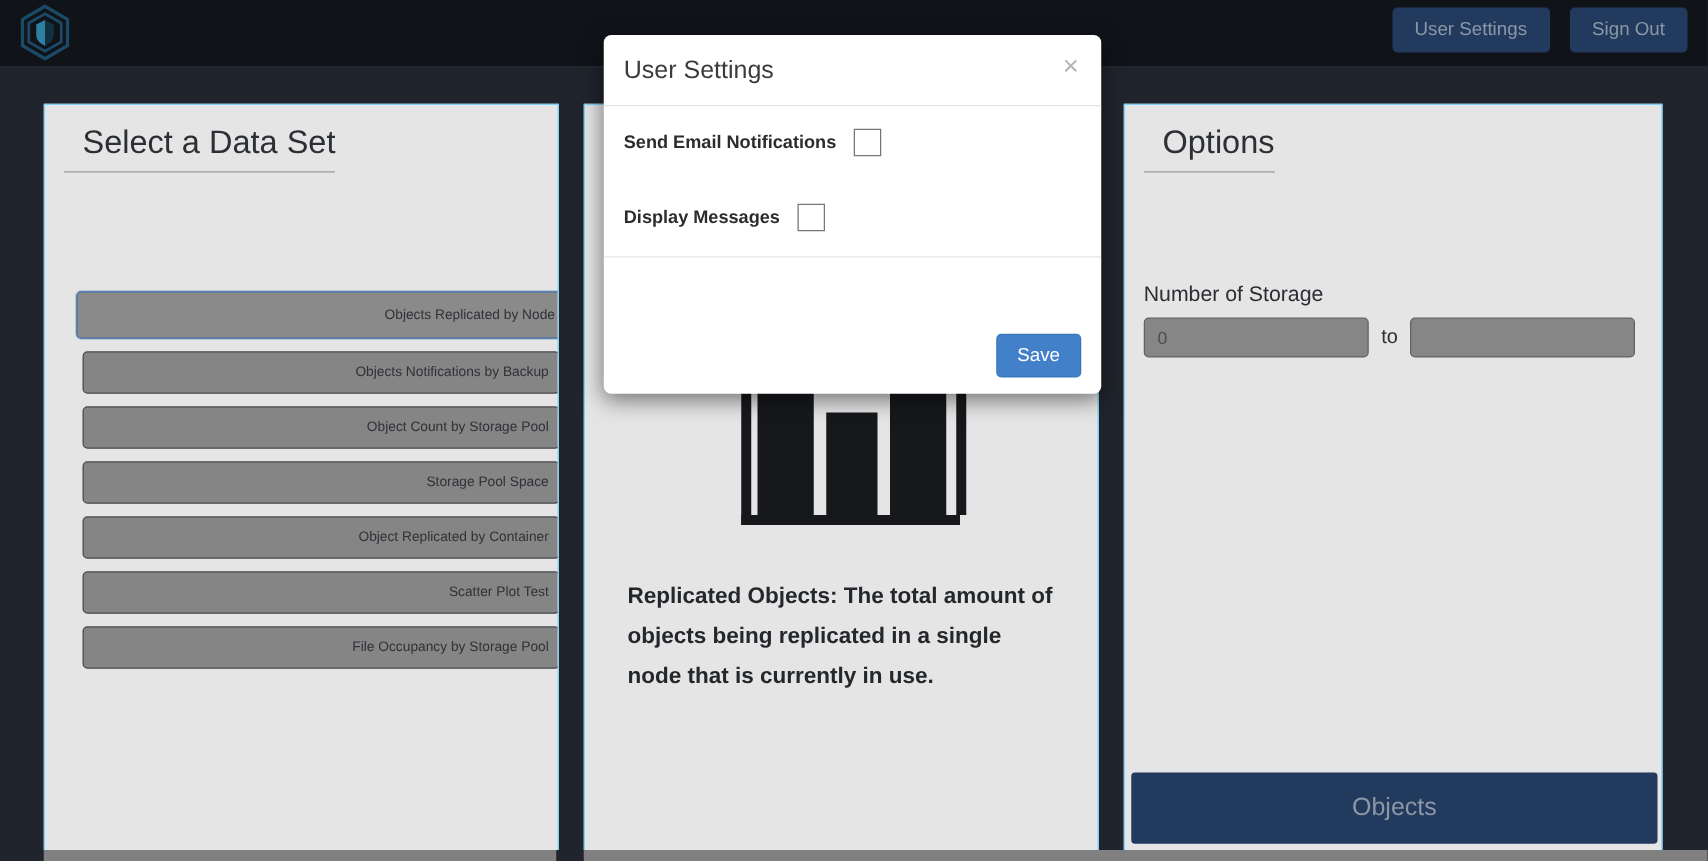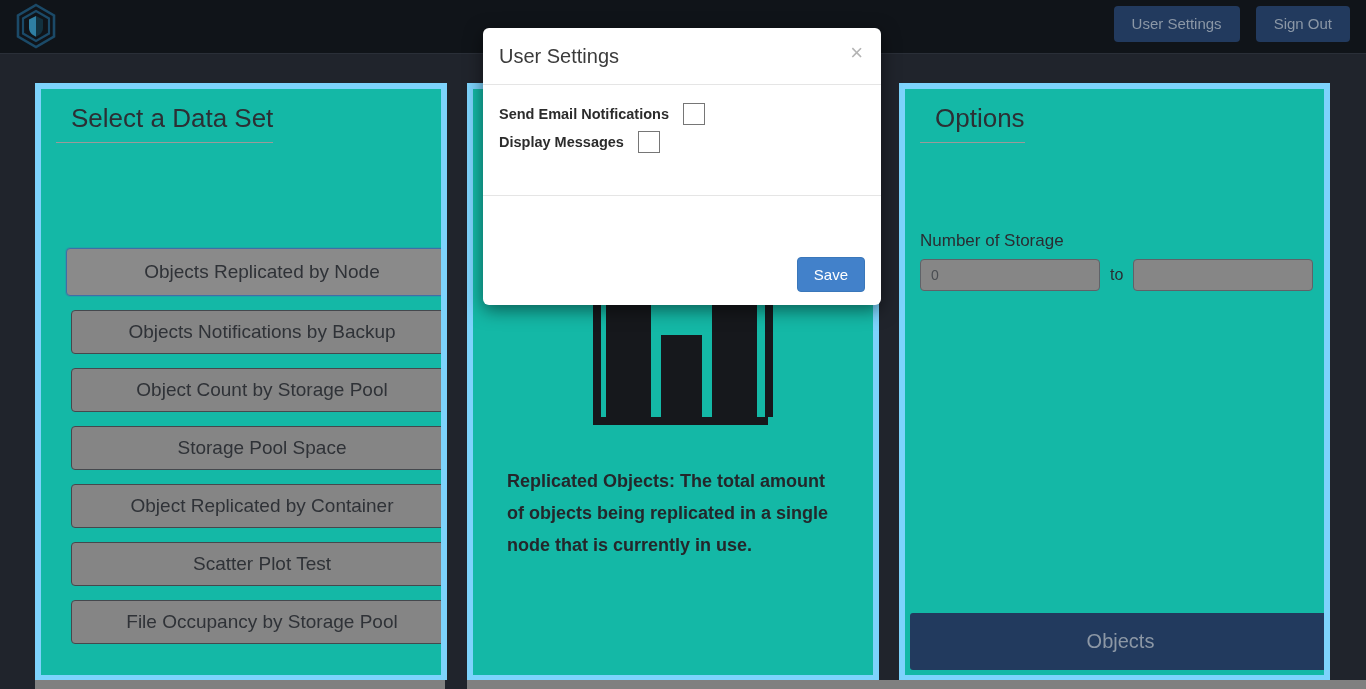--- a/index.html
+++ b/index.html
@@ -42,22 +42,22 @@
     font-family: "Liberation Sans", sans-serif;
     padding: 9px 18px;
     cursor: pointer;
     line-height: 1.2;
     white-space: nowrap;
   }
 
   
   .panel {
     position: absolute;
-    background: #14b8a6;
-    border: 6px solid #7dd3fc;
+    background: #e5e5e5;
+    border: 1px solid #7dd3fc;
     overflow: hidden;
   }
   .panel-left   { left: 35px;  top: 83px; width: 412px; height: 598px; }
   .panel-mid    { left: 467px; top: 83px; width: 412px; height: 598px; }
   .panel-right  { left: 899px; top: 83px; width: 431px; height: 598px; }
 
   .panel-title {
     margin: 0;
     padding: 14px 0 8px 15px;
     font-size: 26px;
@@ -76,28 +76,28 @@
   
   .dataset-list {
     position: absolute;
     top: 145px; left: 0;
     width: 100%;
     padding: 0 15px;
   }
   .dataset-item {
     display: block;
     width: 382px;
-    margin: 14px 0 10px 15px;
+    margin: 4px 0 10px 15px;
     padding: 10px 8px;
     background: #858585;
     border: 1px solid #45484d;
     border-radius: 4px;
-    font-size: 19px;
+    font-size: 11px;
     color: #2f3237;
-    text-align: center;
+    text-align: right;
     cursor: pointer;
     font-family: "Liberation Sans", sans-serif;
   }
   .dataset-item.selected {
     width: 392px;
     margin-left: 10px;
     background: #8a8a8a;
     border: 1px solid #3e6ea8;
     padding: 12px 8px;
     box-shadow: 0 0 0 1px rgba(62,110,168,0.25);
@@ -206,21 +206,21 @@
     font-family: "Liberation Sans", sans-serif;
     padding: 2px 4px;
   }
   .modal-body {
     padding: 18px 16px 20px 16px;
     min-height: 110px;
   }
   .check-row {
     display: flex;
     align-items: center;
-    margin-bottom: 6px;
+    margin-bottom: 38px;
   }
   .check-row:last-child { margin-bottom: 0; }
   .check-label {
     font-size: 14.5px;
     font-weight: bold;
     color: #2c2c2c;
     margin-right: 14px;
   }
   .check-box {
     width: 22px; height: 22px;

